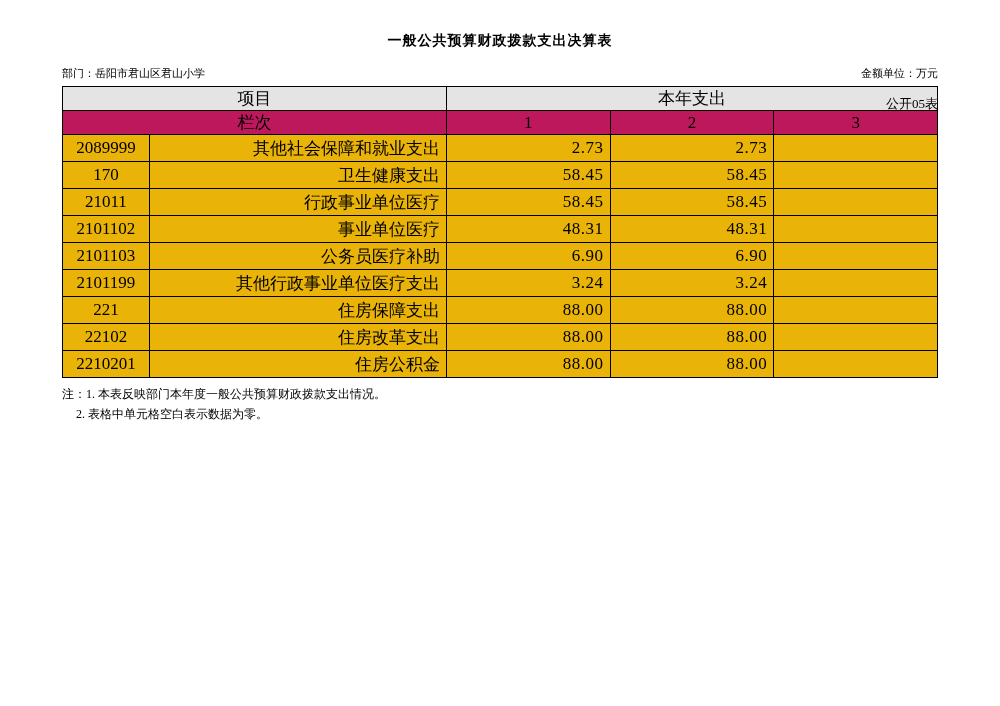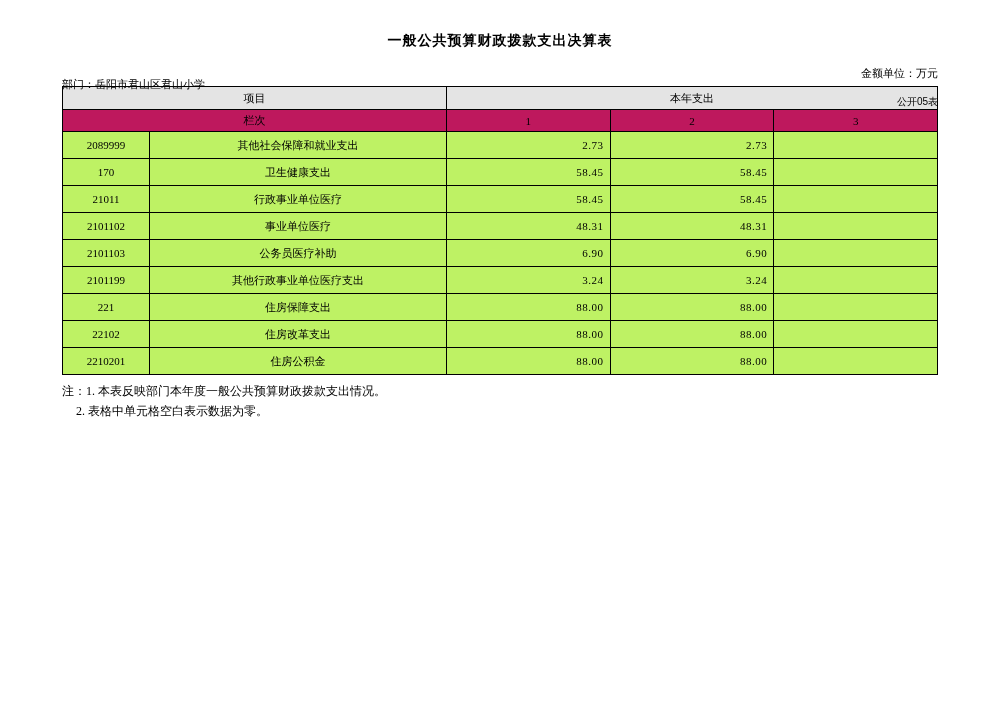--- a/index.html
+++ b/index.html
@@ -26,49 +26,49 @@
     font-size: 14px;
     font-weight: bold;
     letter-spacing: 1px;
     margin-top: 32px;
     font-family: "Liberation Serif", serif;
   }
   .form-code {
     position: absolute;
     right: 62px;
     top: 63px;
-    font-size: 10px;
-    font-family: Liberation Sans, sans-serif;
+    font-size: 13px;
+    font-family: Liberation Serif, serif;
   }
   .meta-row {
     position: relative;
     margin: 16px 62px 4px 62px;
     height: 16px;
     font-size: 11px;
     font-family: "Liberation Serif", serif;
   }
   .meta-left {
     position: absolute;
     left: 0;
-    top: 11px;
+    top: 0;
   }
   .meta-right {
     position: absolute;
     right: 0;
     top: 0;
   }
   table.fin {
     border-collapse: collapse;
     margin: 0 62px;
     width: 876px;
     table-layout: fixed;
   }
   table.fin td, table.fin th {
     border: 1px solid #000000;
-    font-size: 11px;
+    font-size: 17px;
     font-weight: normal;
     font-family: "Liberation Serif", serif;
     padding: 0 6px;
   }
   .hdr {
     background: #e4e4e4;
     text-align: center;
     height: 22px;
   }
   .hdr2 {
@@ -77,27 +77,27 @@
     height: 50px;
     line-height: 1.35;
   }
   .colrow td {
     background: #be185d;
     text-align: center;
     height: 21px;
   }
   tbody.body td {
     height: 26px;
-    background: #bef264;
+    background: #eab308;
   }
   .c-code {
     text-align: center;
   }
   .c-name {
-    text-align: center;
+    text-align: right;
     padding-left: 8px;
   }
   .c-num {
     text-align: right;
     padding-right: 12px;
     font-family: "Liberation Serif", serif;
     letter-spacing: 0.5px;
   }
   .notes {
     margin: 6px 62px 0 62px;

